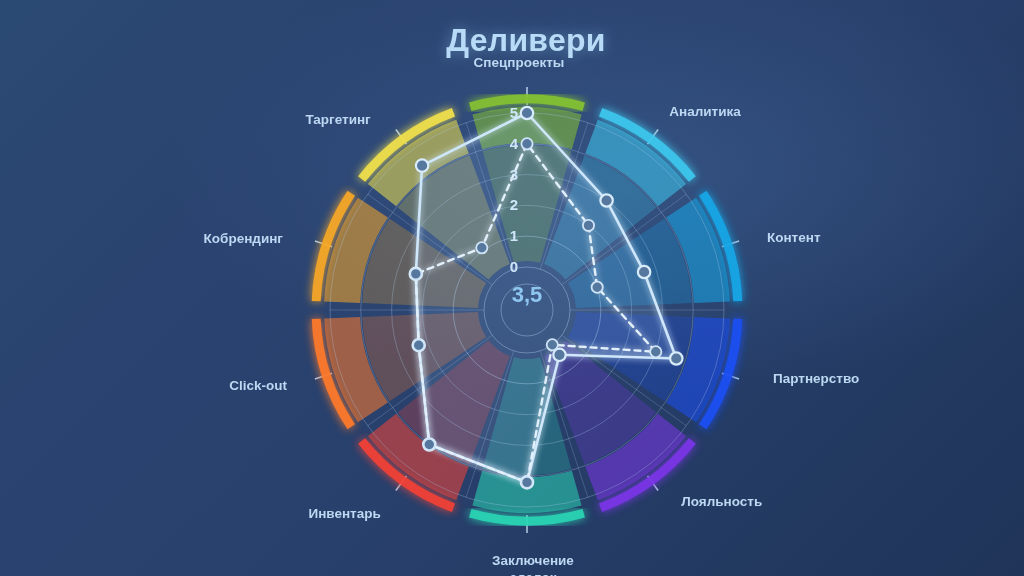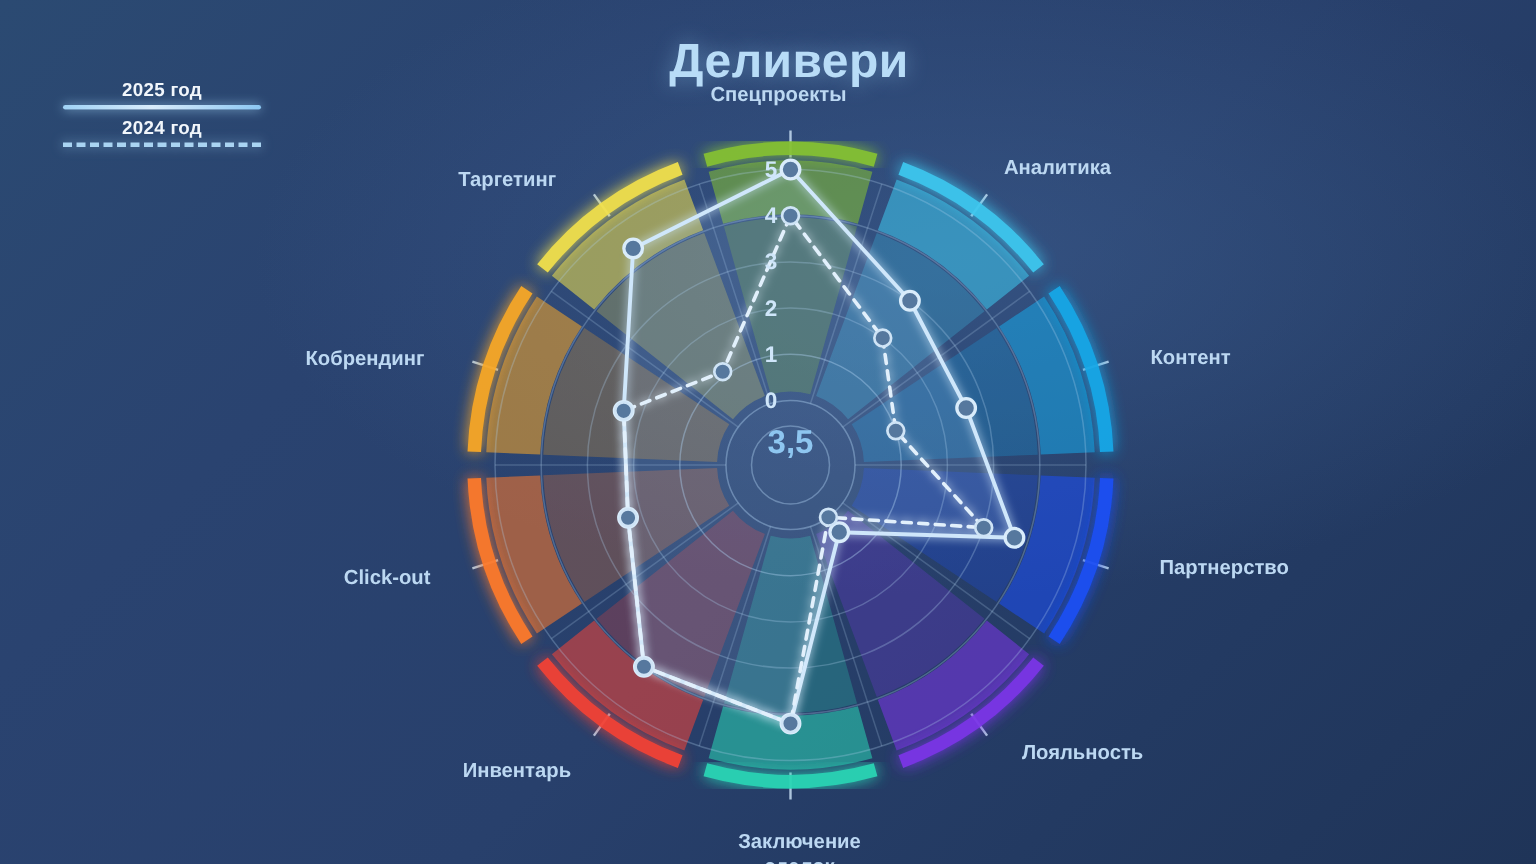--- a/index.html
+++ b/index.html
@@ -74,30 +74,20 @@
   .pt-2024{fill:#56789e; stroke:#cfe4f6; stroke-width:1.8;}
   .tickmark{stroke:#cfe6fa; stroke-width:1.6; opacity:.8;}
 </style>
 </head>
 <body>
 
 <div id="stage">
 
   <div id="title">Деливери</div>
 
-  <div id="legend">
-    <div class="lg-row">
-      <div class="lg-label">2025 год</div>
-      <div class="lg-rule solid"></div>
-    </div>
-    <div class="lg-row">
-      <div class="lg-label">2024 год</div>
-      <div class="lg-rule dashed"></div>
-    </div>
-  </div>
 
   <div id="chartwrap">
     <svg id="radar" width="1024" height="576" viewBox="0 0 1024 576">
       <defs>
         <filter id="glow" x="-60%" y="-60%" width="220%" height="220%">
           <feGaussianBlur stdDeviation="3.2" result="b"></feGaussianBlur>
           <feMerge>
               <feMergeNode in="b"></feMergeNode>
               <feMergeNode in="SourceGraphic"></feMergeNode>
             </feMerge>

